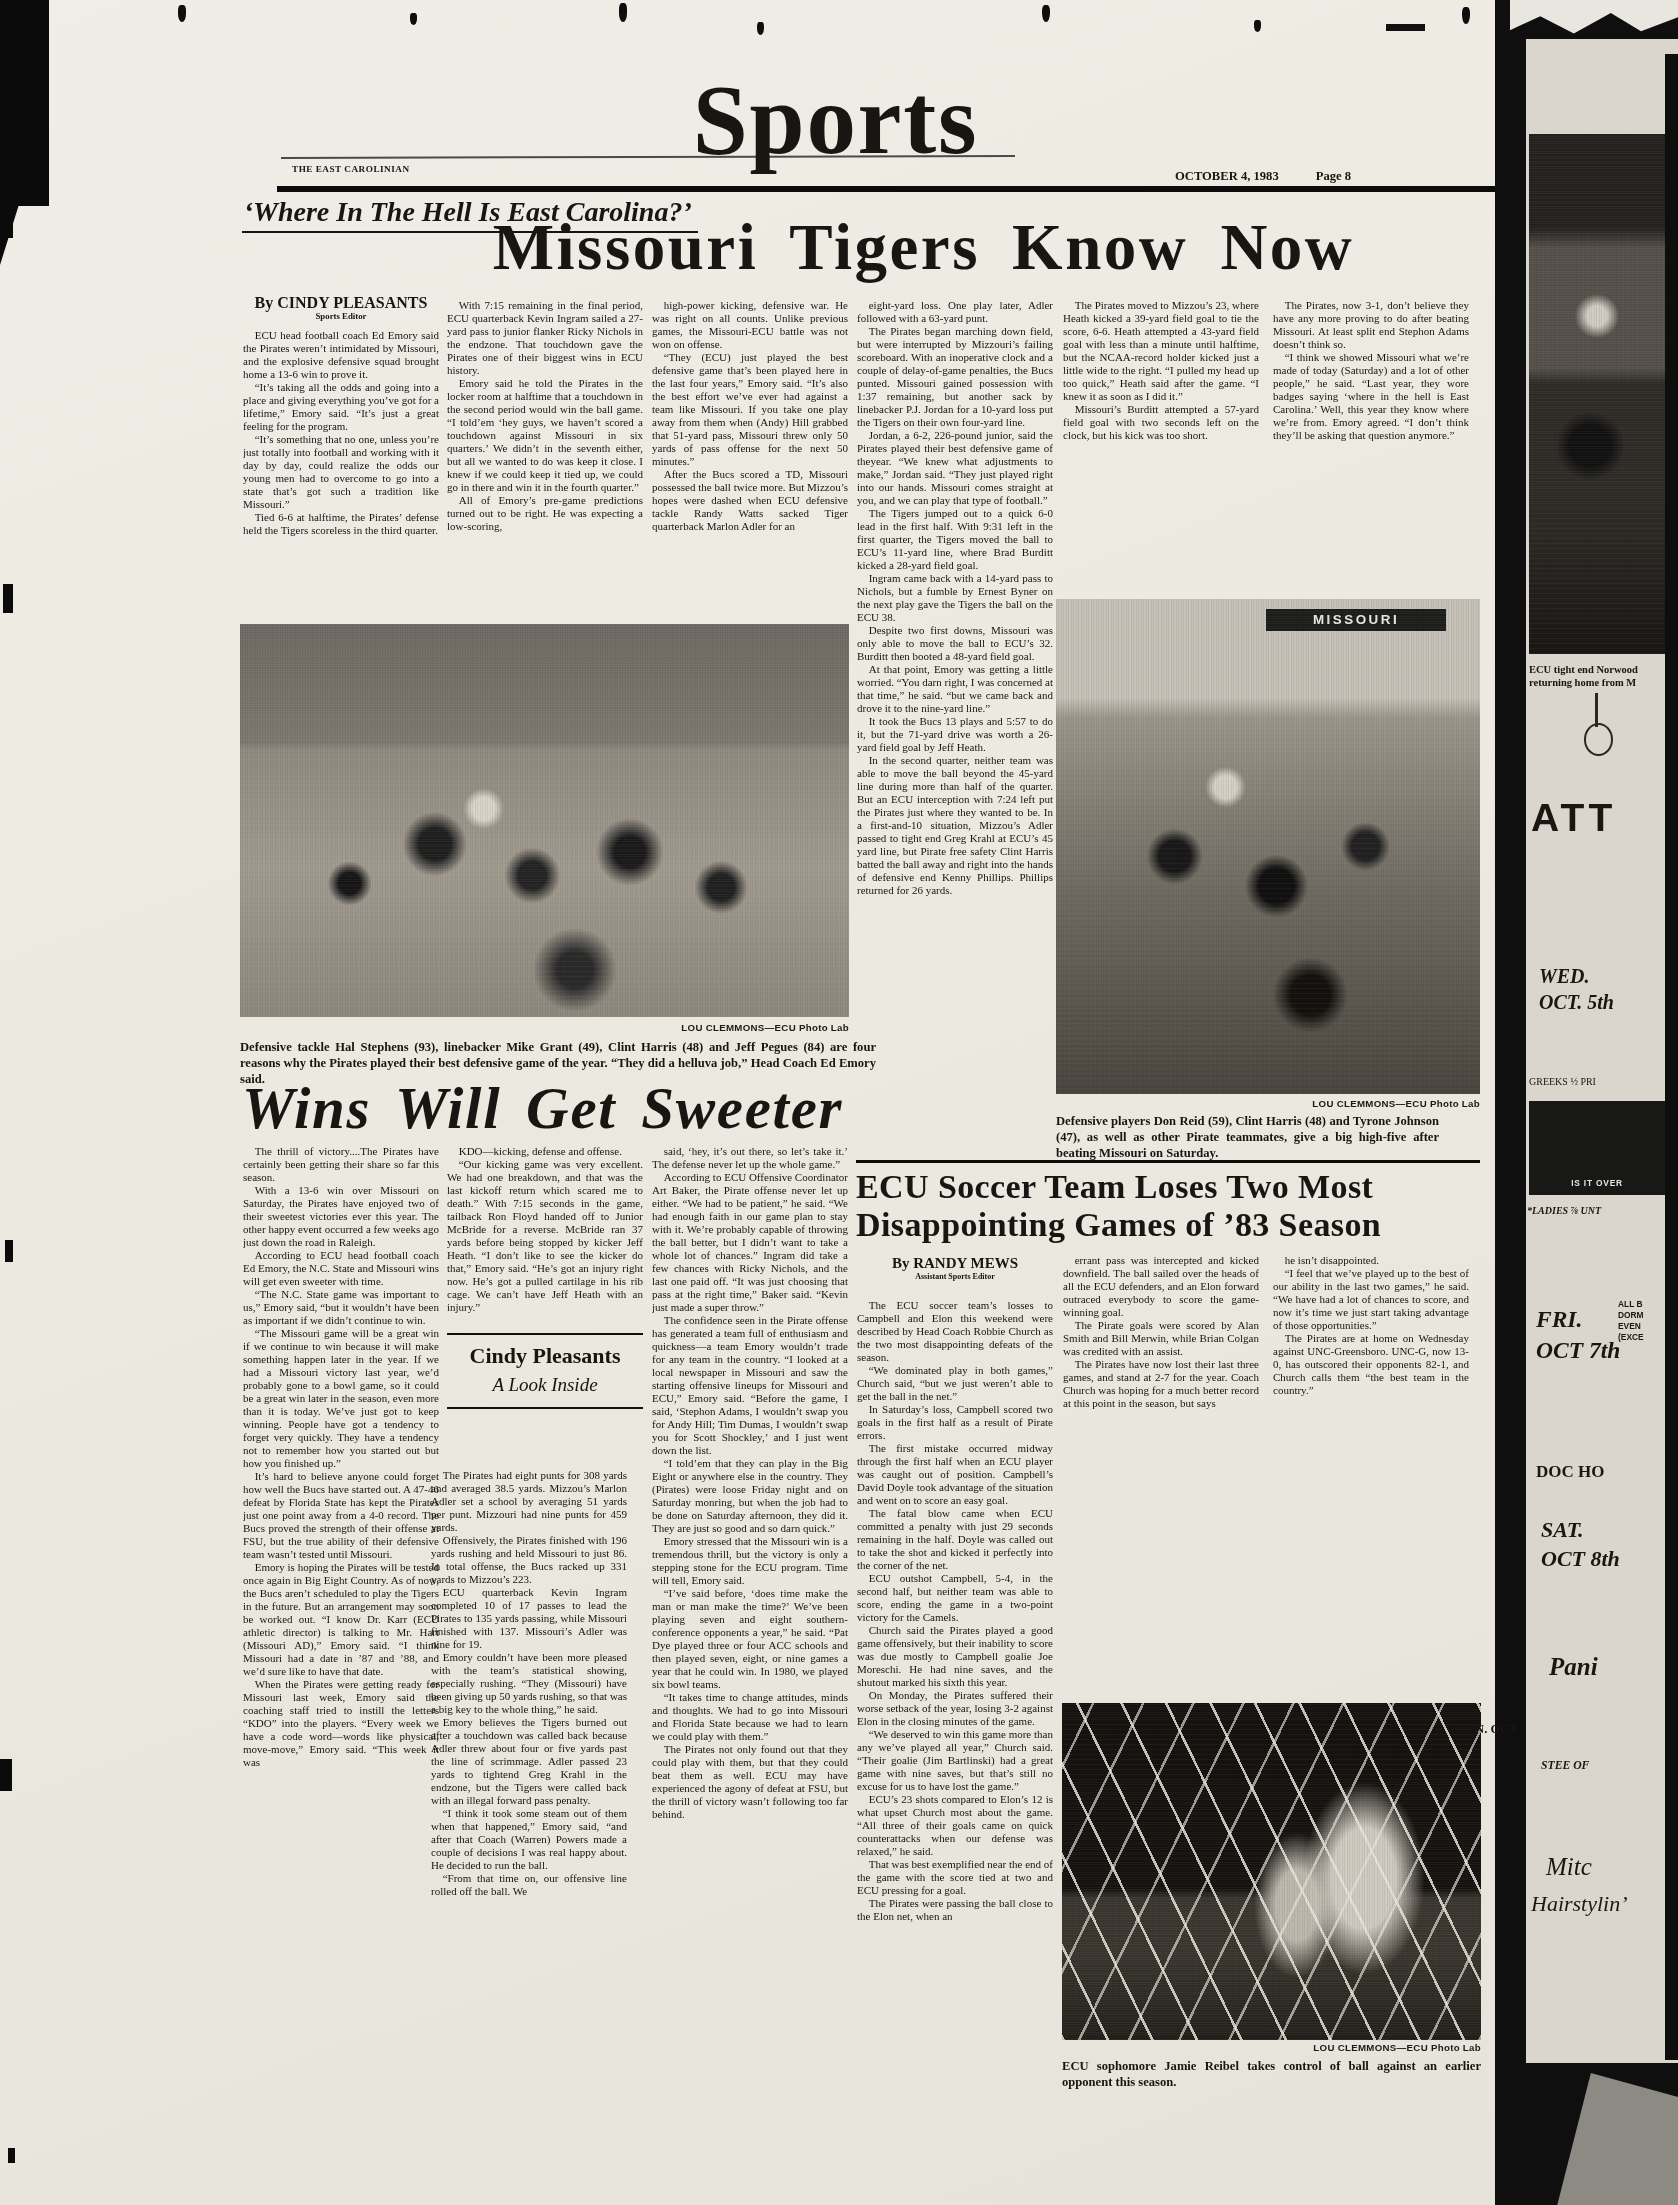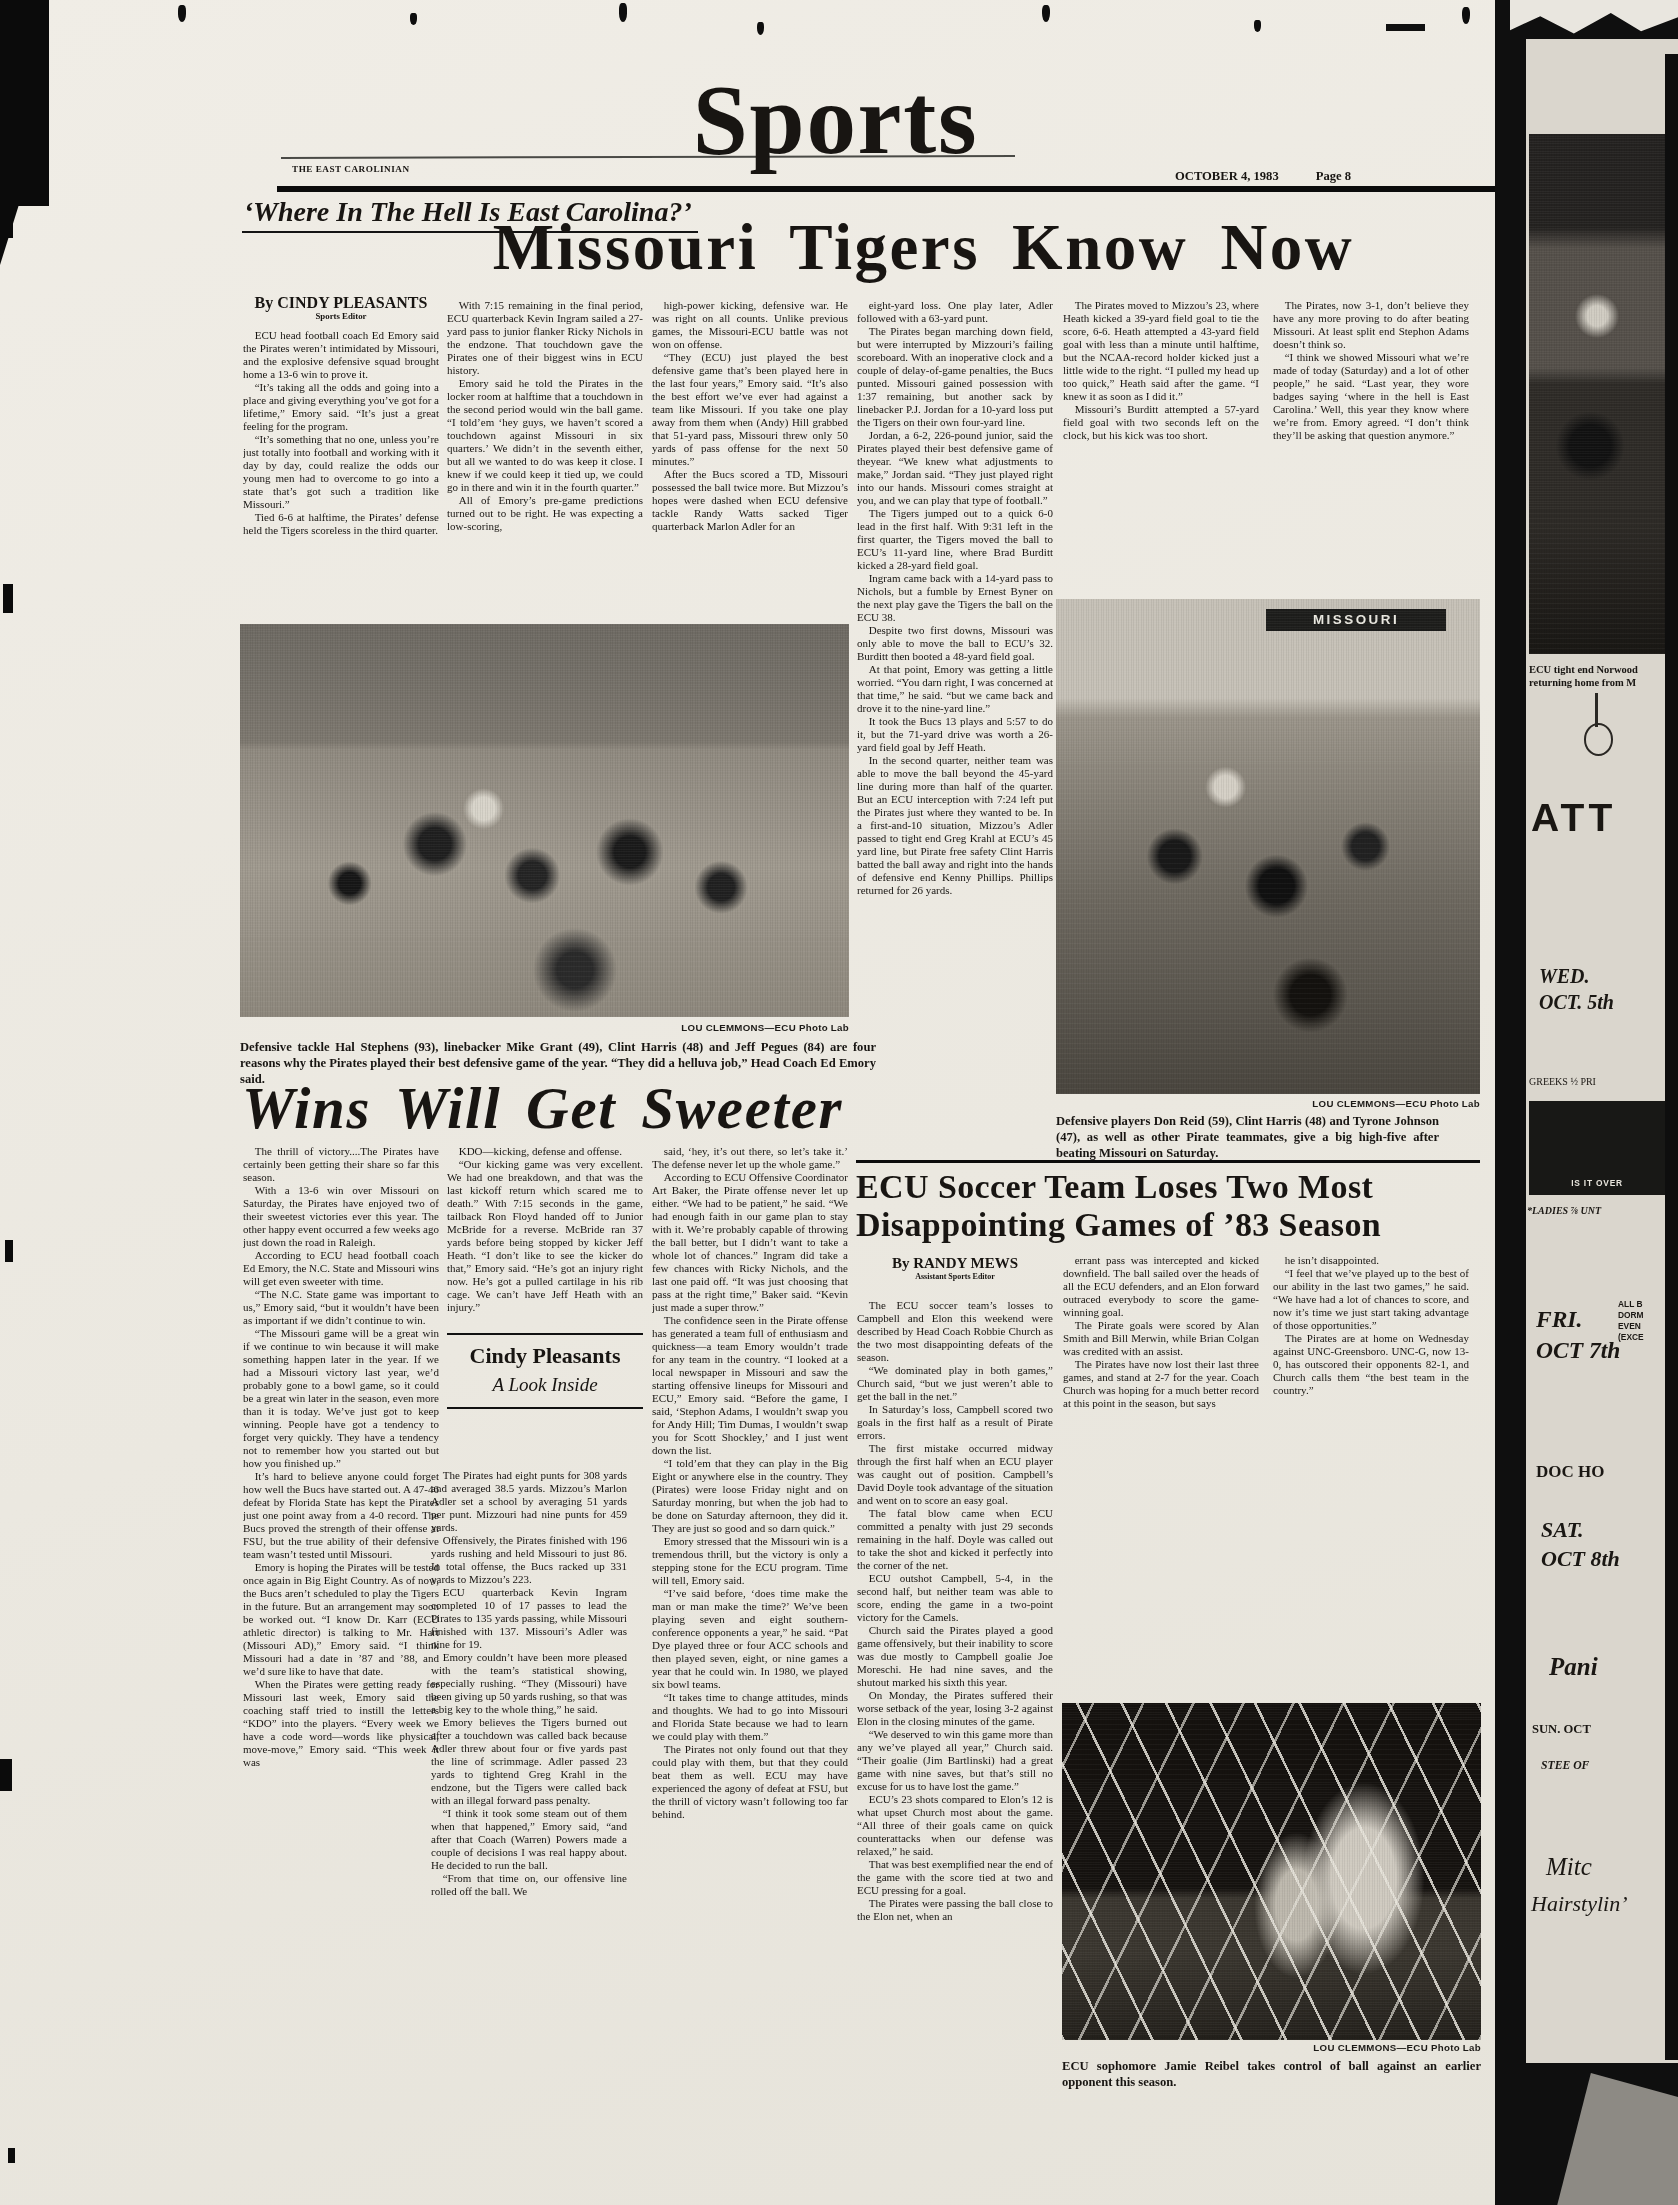--- a/index.html
+++ b/index.html
@@ -127,21 +127,21 @@
                 font-weight:bold; letter-spacing:4.2px; }
   #frag-wed   { left:1539px; top:963px; font-size:20px; font-weight:bold; font-style:italic; line-height:26px; }
   #frag-greeks{ left:1529px; top:1076px; font-size:10px; font-weight:normal; }
   #frag-ladies{ left:1527px; top:1205px; font-size:10px; font-weight:bold; font-style:italic; }
   #frag-fri   { left:1536px; top:1304px; font-size:23.5px; font-weight:bold; font-style:italic; line-height:31px; }
   #frag-frinote{ left:1618px; top:1299px; font-size:8.4px; font-weight:bold; line-height:11px;
                  font-family:"Liberation Sans",sans-serif; }
   #frag-doc   { left:1536px; top:1462px; font-size:17px; font-weight:bold; }
   #frag-sat   { left:1541px; top:1515px; font-size:22px; font-weight:bold; font-style:italic; line-height:29px; }
   #frag-pani  { left:1549px; top:1653px; font-size:25px; font-style:italic; font-weight:bold; }
-  #frag-sun   { left:1532px; top:1722px; font-size:12.6px; font-weight:bold;text-align:right; }
+  #frag-sun   { left:1459px; top:1722px; font-size:12.6px; font-weight:bold;text-align:right; }
   #frag-sides { left:1541px; top:1759px; font-size:11.7px; font-weight:bold; font-style:italic; }
   #frag-mitc  { left:1546px; top:1853px; font-size:25px; font-style:italic; }
   #frag-hair  { left:1531px; top:1891px; font-size:22px; font-style:italic; }
   #strip-torn-bottom { left:1557px; top:2073px; width:121px; height:133px; background:#8d8a84;
       clip-path:polygon(0 100%,28% 0,100% 18%,100% 100%); }
   #sheet-dash { left:1386px; top:23.5px; width:39px; height:7.6px; background:#101010; }
 </style>
 </head>
 <body>
 

